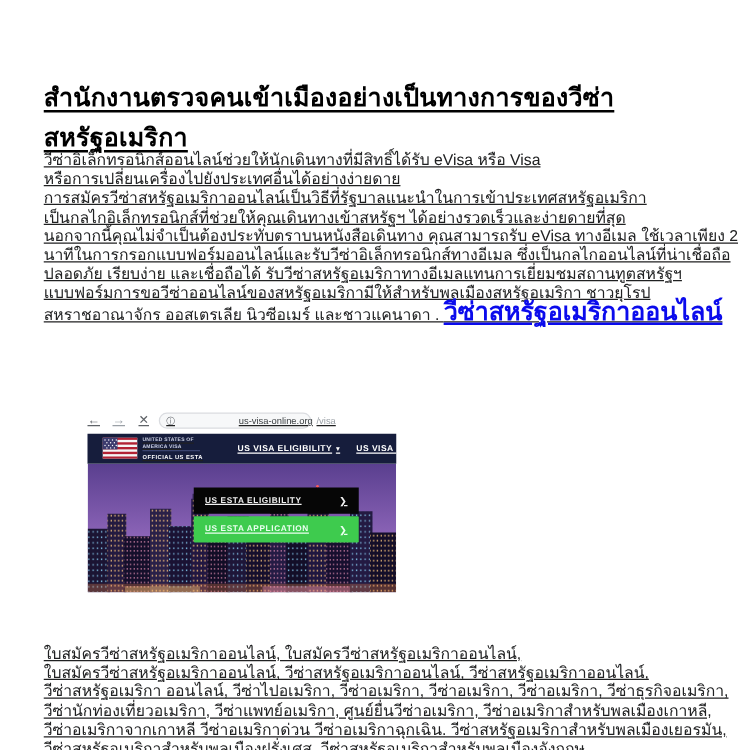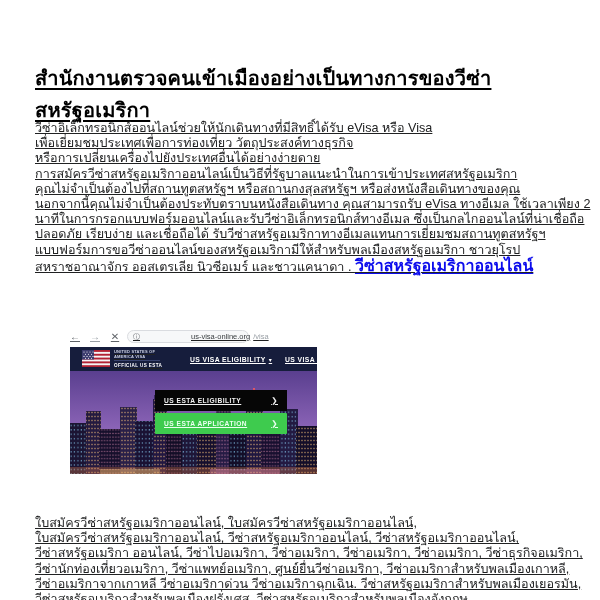--- a/index.html
+++ b/index.html
@@ -15,21 +15,21 @@
   .doc-title{
     left:35px;top:62px;width:535px;
     font-size:20px;font-weight:bold;color:#000;
     text-decoration:underline;text-underline-offset:3px;
     letter-spacing:.2px;
   }
   .intro{left:35px;top:121px;width:540px;font-size:12.6px;line-height:15.2px;}
   .intro .line{white-space:nowrap;}
   .intro-last{display:inline;}
   .doc-link{
-    font-size:16px;font-weight:bold;color:#0b0bec;
+    font-size:20px;font-weight:bold;color:#0b0bec;
     text-decoration:underline;text-underline-offset:2px;cursor:pointer;
   }
   .keywords{left:35px;top:516px;width:545px;font-size:12.6px;line-height:15.2px;}
   .keywords .line{white-space:nowrap;}
 
   
   .shot{left:55px;top:328px;width:262px;height:147px;background:#fff;}
   .toolbar{left:0;top:0;width:262px;height:18px;}
   .tb-icon{
     top:2px;width:14px;height:13px;line-height:13px;text-align:center;
@@ -77,24 +77,23 @@
   .btn-green{top:42px;background:#3ecb4e;color:#eafff0;border-radius:1px;}
   .hero-btn .arrow{font-size:7.5px;}
 </style>
 </head>
 <body>
 
 <div class="abs doc-title">สำนักงานตรวจคนเข้าเมืองอย่างเป็นทางการของวีซ่าสหรัฐอเมริกา</div>
 
 <div class="abs intro">
   <div class="line">วีซ่าอิเล็กทรอนิกส์ออนไลน์ช่วยให้นักเดินทางที่มีสิทธิ์ได้รับ eVisa หรือ Visa</div>
-  <div class="line">เพื่อเยี่ยมชมประเทศเพื่อการท่องเที่ยว วัตถุประสงค์ทางธุรกิจ</div>
   <div class="line">หรือการเปลี่ยนเครื่องไปยังประเทศอื่นได้อย่างง่ายดาย</div>
   <div class="line">การสมัครวีซ่าสหรัฐอเมริกาออนไลน์เป็นวิธีที่รัฐบาลแนะนำในการเข้าประเทศสหรัฐอเมริกา</div>
-  <div class="line">คุณไม่จำเป็นต้องไปที่สถานทูตสหรัฐฯ หรือสถานกงสุลสหรัฐฯ หรือส่งหนังสือเดินทางของคุณ</div>
+  <div class="line">เป็นกลไกอิเล็กทรอนิกส์ที่ช่วยให้คุณเดินทางเข้าสหรัฐฯ ได้อย่างรวดเร็วและง่ายดายที่สุด</div>
   <div class="line">นอกจากนี้คุณไม่จำเป็นต้องประทับตราบนหนังสือเดินทาง  คุณสามารถรับ eVisa ทางอีเมล  ใช้เวลาเพียง 2</div>
   <div class="line">นาทีในการกรอกแบบฟอร์มออนไลน์และรับวีซ่าอิเล็กทรอนิกส์ทางอีเมล  ซึ่งเป็นกลไกออนไลน์ที่น่าเชื่อถือ</div>
   <div class="line">ปลอดภัย เรียบง่าย และเชื่อถือได้  รับวีซ่าสหรัฐอเมริกาทางอีเมลแทนการเยี่ยมชมสถานทูตสหรัฐฯ</div>
   <div class="line">แบบฟอร์มการขอวีซ่าออนไลน์ของสหรัฐอเมริกามีให้สำหรับพลเมืองสหรัฐอเมริกา ชาวยุโรป</div>
   <div class="line">
     <span class="intro-last">สหราชอาณาจักร ออสเตรเลีย นิวซีอเมร์ และชาวแคนาดา . </span><span class="doc-link">วีซ่าสหรัฐอเมริกาออนไลน์</span>
   </div>
 </div>
 
 <div class="abs shot">

